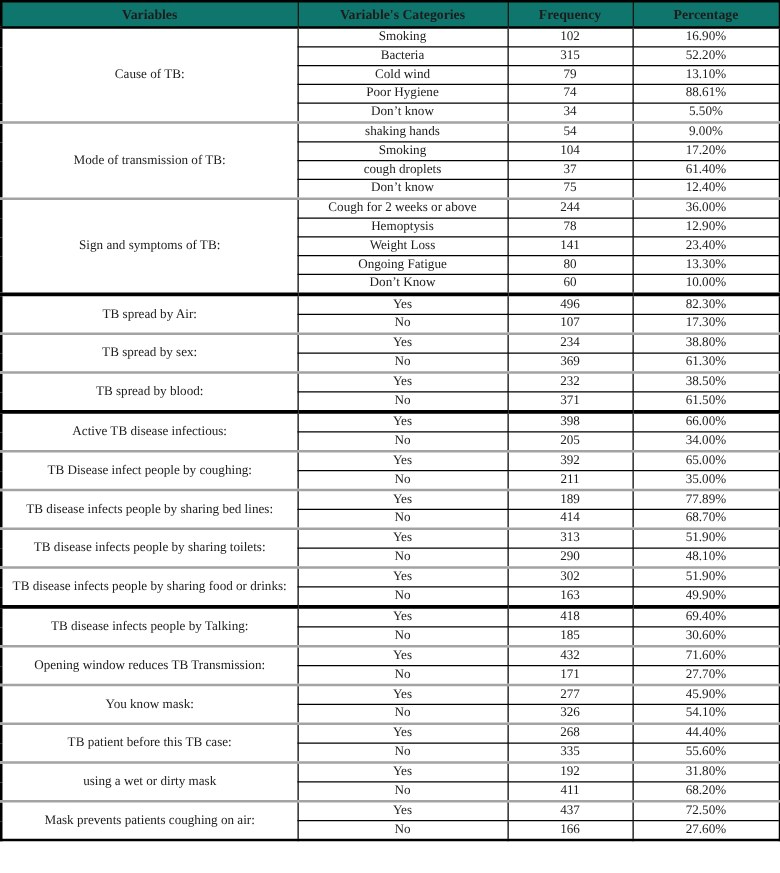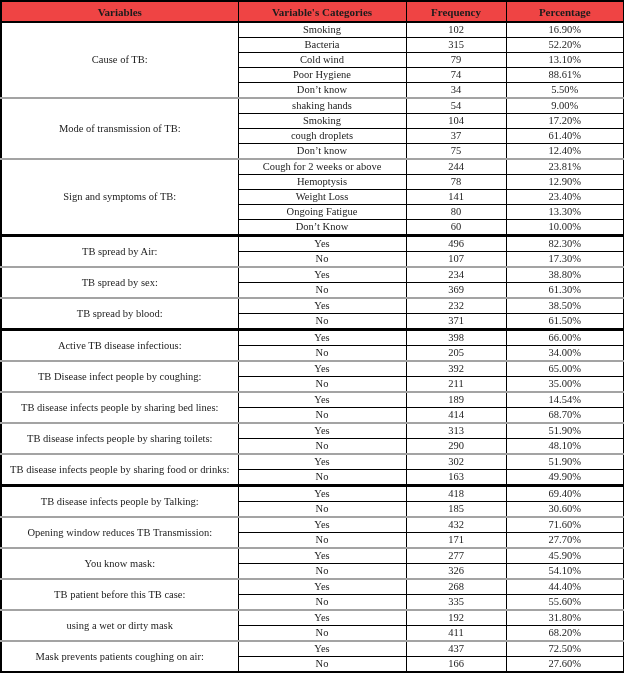--- a/index.html
+++ b/index.html
@@ -20,21 +20,21 @@
     font-family: "Liberation Serif", serif;
     color: #1c1c1c;
     border: 2px solid #000000;
   }
   table.tb-table col.c1 { width: 237px; }
   table.tb-table col.c2 { width: 168px; }
   table.tb-table col.c3 { width: 100px; }
   table.tb-table col.c4 { width: 118px; }
 
   table.tb-table th {
-    background: #ef4444;
+    background: #0f766e;
     border: 1px solid #000000;
     border-bottom: 2px solid #000000;
     height: 19px;
     font-size: 11px;
     font-weight: bold;
     text-align: center;
     vertical-align: middle;
     padding: 0 2px;
   }
   table.tb-table td {
@@ -120,21 +120,21 @@
         </tr>
         <tr>
           <td>Don’t know</td>
           <td>75</td>
           <td>12.40%</td>
         </tr>
         <tr class="group-start">
           <td class="var-cell" rowspan="5">Sign and symptoms of TB:</td>
           <td>Cough for 2 weeks or above</td>
           <td>244</td>
-          <td>23.81%</td>
+          <td>36.00%</td>
         </tr>
         <tr>
           <td>Hemoptysis</td>
           <td>78</td>
           <td>12.90%</td>
         </tr>
         <tr>
           <td>Weight Loss</td>
           <td>141</td>
           <td>23.40%</td>
@@ -201,21 +201,21 @@
         </tr>
         <tr>
           <td>No</td>
           <td>211</td>
           <td>35.00%</td>
         </tr>
         <tr class="group-start">
           <td class="var-cell" rowspan="2">TB disease infects people by sharing bed lines:</td>
           <td>Yes</td>
           <td>189</td>
-          <td>14.54%</td>
+          <td>77.89%</td>
         </tr>
         <tr>
           <td>No</td>
           <td>414</td>
           <td>68.70%</td>
         </tr>
         <tr class="group-start">
           <td class="var-cell" rowspan="2">TB disease infects people by sharing toilets:</td>
           <td>Yes</td>
           <td>313</td>

